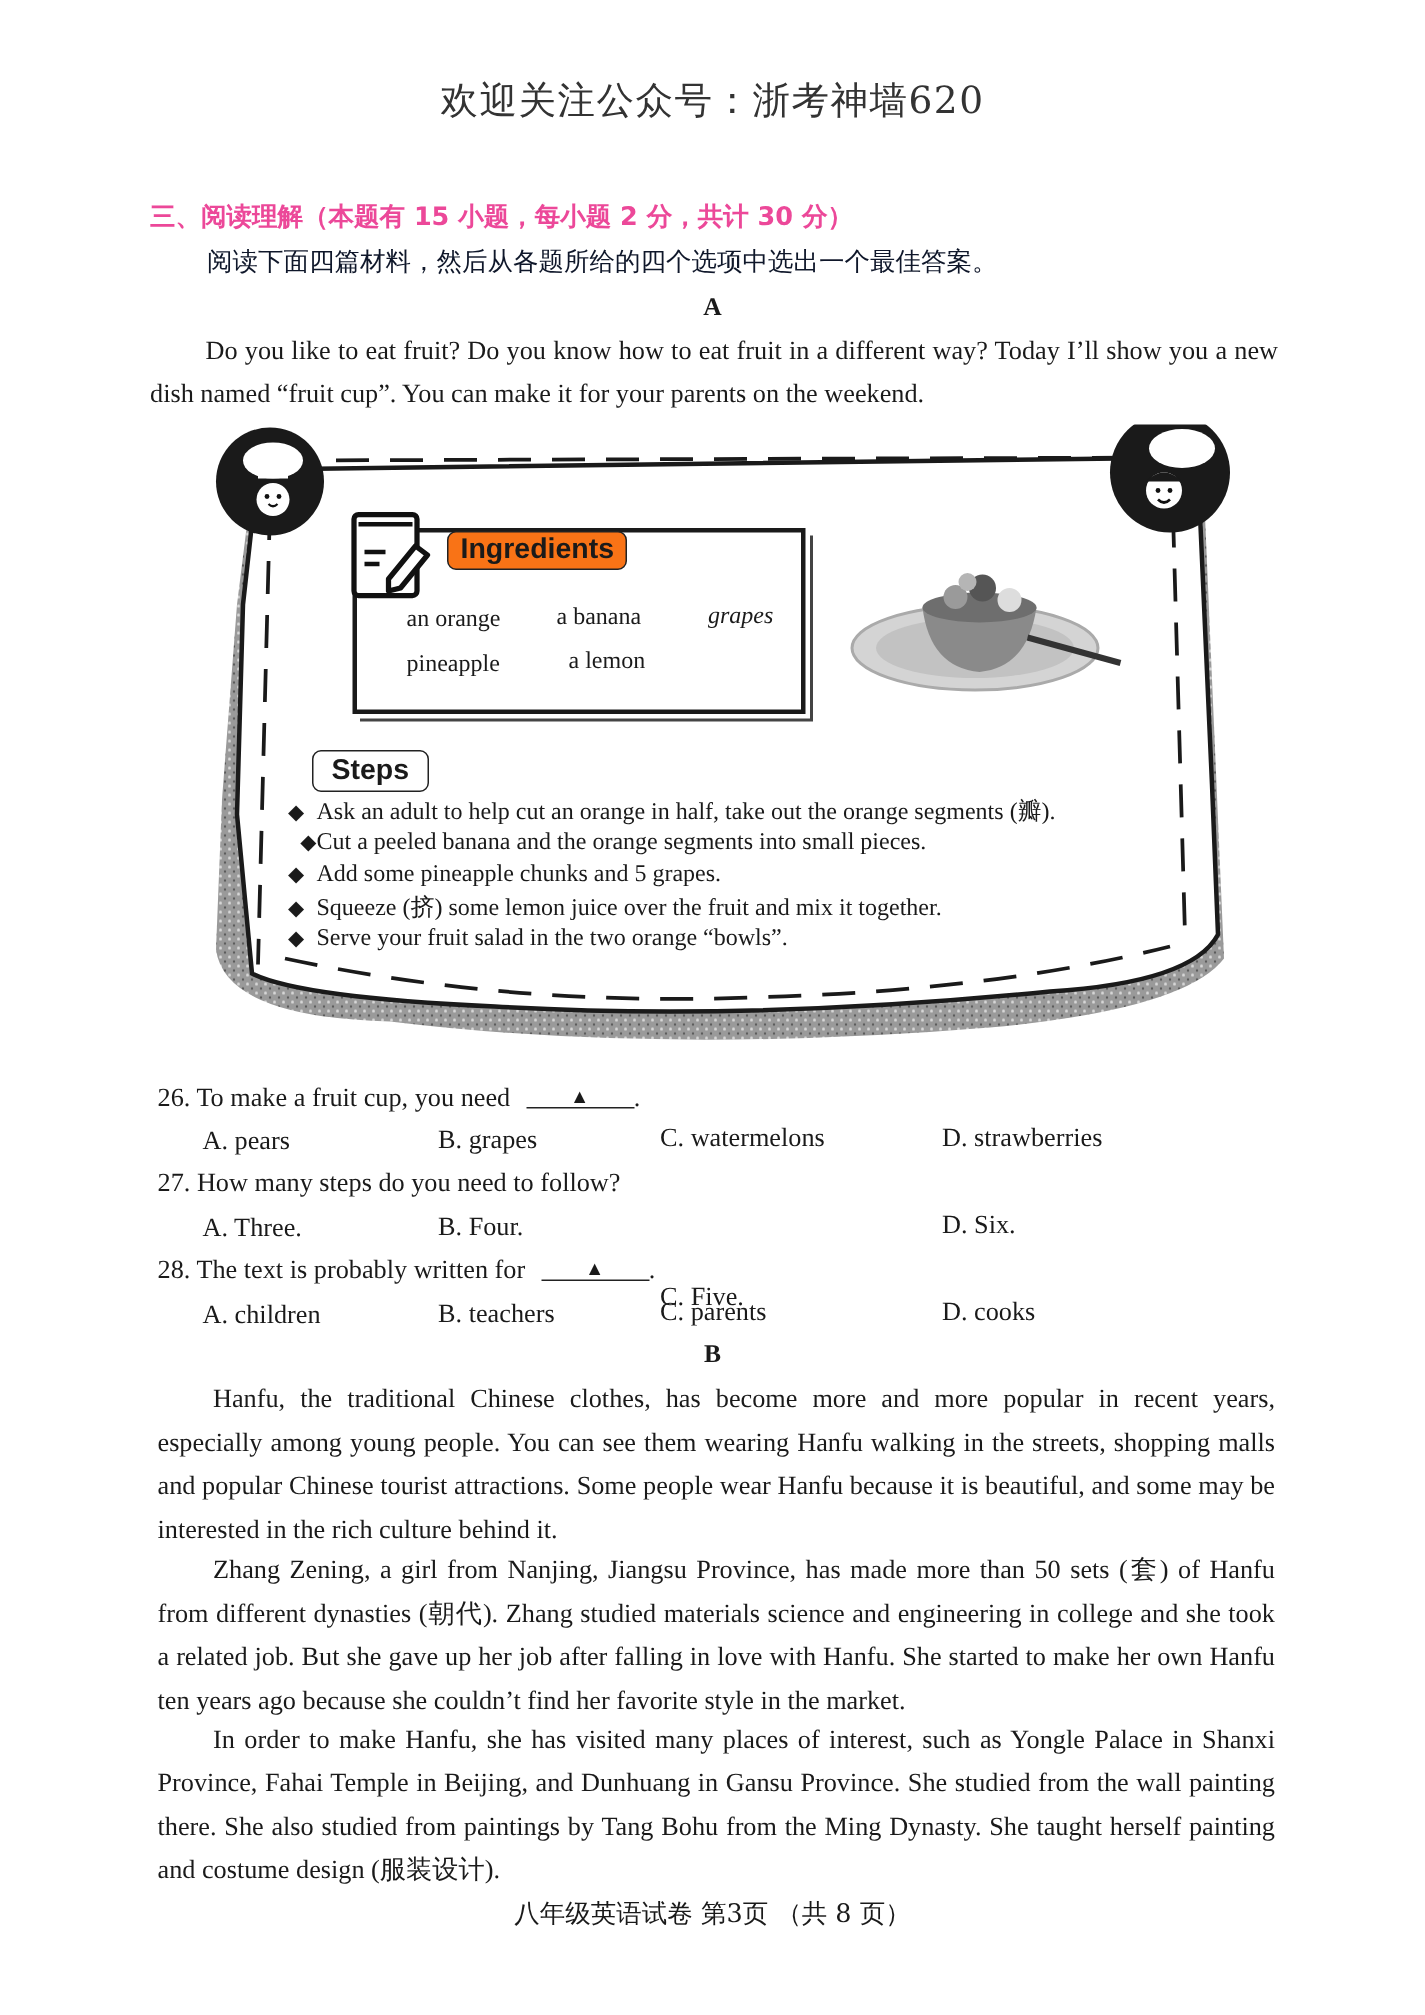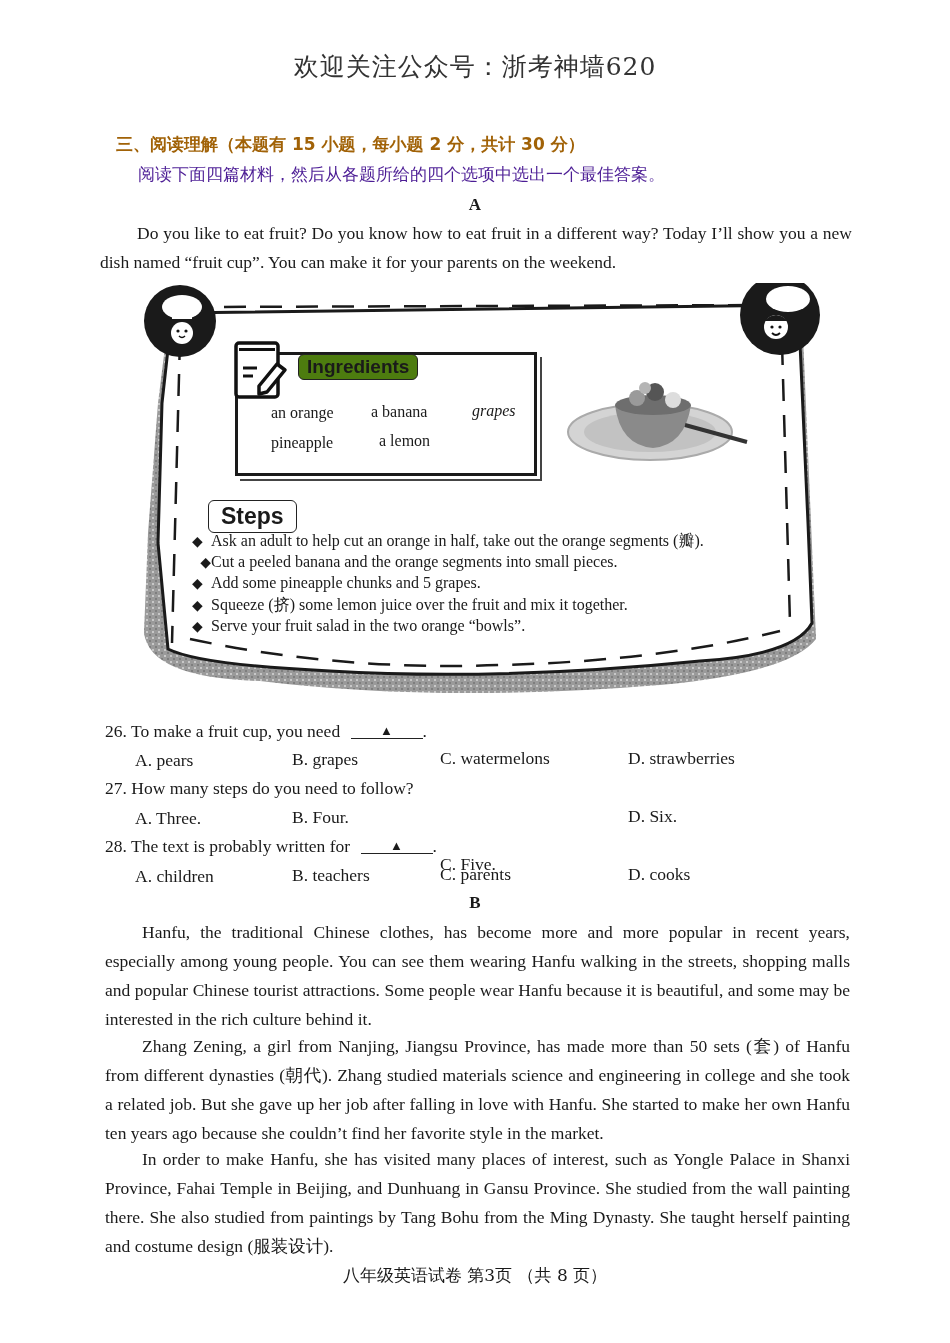--- a/index.html
+++ b/index.html
@@ -8,52 +8,52 @@
     background: #ffffff; color: #1a1a1a;
     font-family: "Liberation Serif", "DejaVu Serif", serif;
     position: relative;
   }
   .abs { position: absolute; }
   .watermark {
     left: 0; width: 950px; top: 50px; text-align: center;
     font-size: 25px; color: #333; font-family: "DejaVu Serif", serif; letter-spacing: 1px;
   }
   .section-head {
-    left: 116px; top: 133px; font-size: 17px; font-weight: bold;
-    font-family: "DejaVu Sans", sans-serif; color: #a16207;
+    left: 100px; top: 133px; font-size: 17px; font-weight: bold;
+    font-family: "DejaVu Sans", sans-serif; color: #ec4899;
   }
   .instr {
-    left: 138px; top: 163px; font-size: 17px; font-family: "DejaVu Serif", serif; color: #4c1d95;
+    left: 138px; top: 163px; font-size: 17px; font-family: "DejaVu Serif", serif; color: #0f172a;
   }
   .part-letter { left: 0; width: 950px; text-align: center; font-weight: bold; font-size: 17px; }
   .para {
     left: 100px; width: 752px; font-size: 17.5px; line-height: 29px; text-align: justify;
     color: #1a1a1a;
   }
   .para .indent { display: inline-block; width: 37px; }
 
   
   .card { left: 140px; top: 283px; width: 690px; height: 420px; }
   .card svg { position: absolute; left: 0; top: 0; }
   .ingr-box {
     left: 235px; top: 352px; width: 296px; height: 118px;
     border: 3px solid #1a1a1a; box-shadow: 3px 3px 0 #fff, 5px 5px 0 #444;
     background: #fff;
   }
   .ingr-title {
     left: 298px; top: 354px; padding: 1px 8px; border: 1.5px solid #222; border-radius: 6px;
-    font-family: "Liberation Sans", "DejaVu Sans", sans-serif; font-weight: bold; font-size: 19px; background: #4d7c0f;
+    font-family: "Liberation Sans", "DejaVu Sans", sans-serif; font-weight: bold; font-size: 19px; background: #f97316;
   }
   .notepad-icon {
     left: 233px; top: 340px; width: 50px; height: 56px;
   }
   .ingr-item { font-size: 16px; }
   .steps-title {
     left: 208px; top: 500px; padding: 2px 12px; border: 1.5px solid #222; border-radius: 6px;
-    font-family: "Liberation Sans", "DejaVu Sans", sans-serif; font-weight: bold; font-size: 23px; background: #fff;
+    font-family: "Liberation Sans", "DejaVu Sans", sans-serif; font-weight: bold; font-size: 19px; background: #fff;
   }
   .step { left: 192px; font-size: 16px; white-space: nowrap; }
   .step .bullet { display: inline-block; width: 19px; font-size: 14px; }
   .photo { left: 565px; top: 370px; width: 190px; height: 100px; }
 
   .question { left: 105px; font-size: 17.5px; white-space: nowrap; }
   .blank {
     display: inline-block; width: 72px; border-bottom: 1.5px solid #222; text-align: center;
     font-size: 13px; line-height: 14px; margin-left: 6px; vertical-align: 2px;
   }

